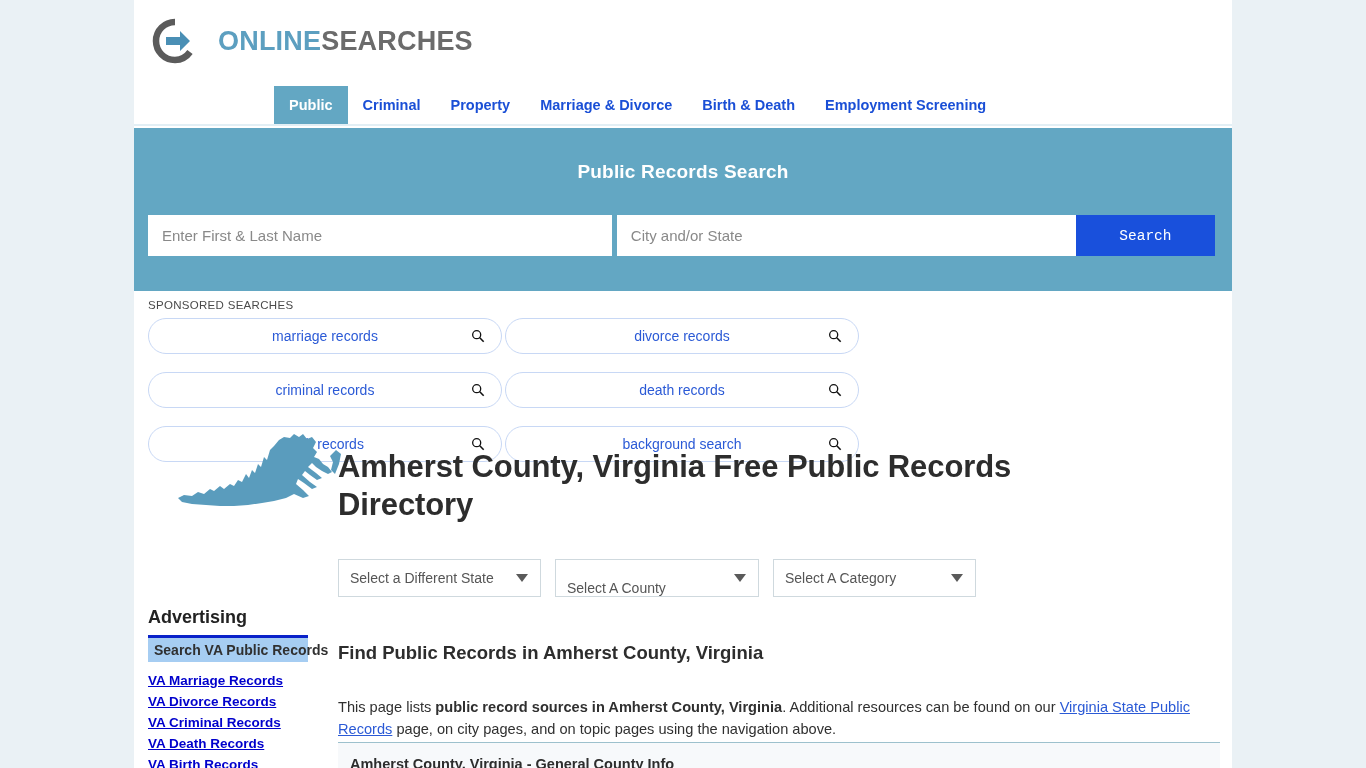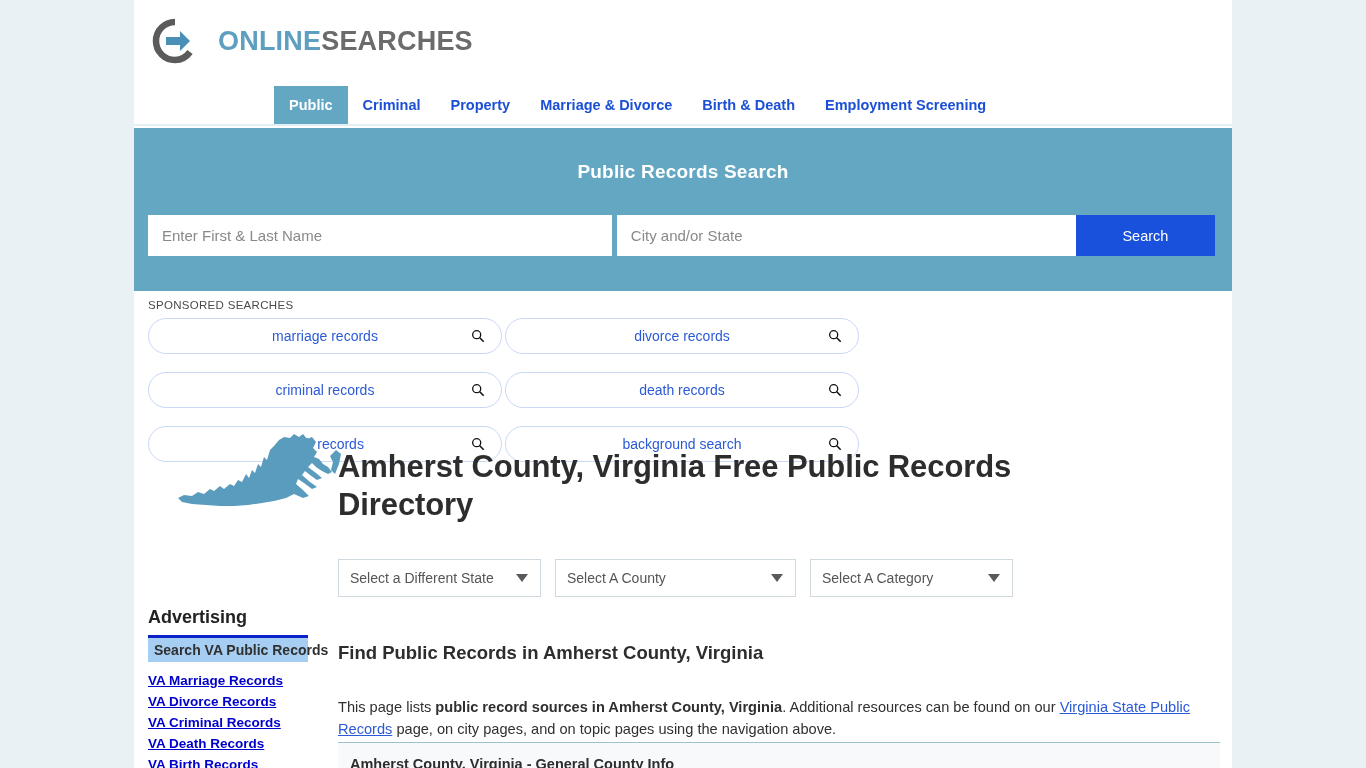--- a/index.html
+++ b/index.html
@@ -105,21 +105,21 @@
   .hero-input.name { width: 470px; }
   .hero-gap { width: 5px; }
   .hero-input.city { width: 465px; }
   .search-btn {
     width: 141px; height: 41px;
     background: #1950dc;
     color: #ffffff;
     border: none;
     font-size: 14.5px;
     cursor: pointer;
-    font-family: Liberation Sans, sans-serif;
+    font-family: Liberation Mono, monospace;
   }
 
   
   .sponsored-label {
     position: absolute;
     left: 14px; top: 299px;
     font-size: 11.5px;
     color: #4a4a4a;
     letter-spacing: .3px;
   }
@@ -182,21 +182,21 @@
     height: 38px;
     border: 1px solid #cfd9de;
     background: #ffffff;
     display: flex;
     align-items: center;
     padding: 0 11px;
     cursor: pointer;
     position: relative;
   }
   .select.s1 { width: 203px; }
-  .select.s2 { width: 241px; }
+  .select.s2 { width: 204px; align-items: flex-end; }
   .select.s3 { width: 203px; }
   .select-label {
     font-size: 14px;
     color: #555555;
   }
   .caret {
     position: absolute;
     right: 12px; top: 50%;
     transform: translateY(-50%);
     width: 0; height: 0;

